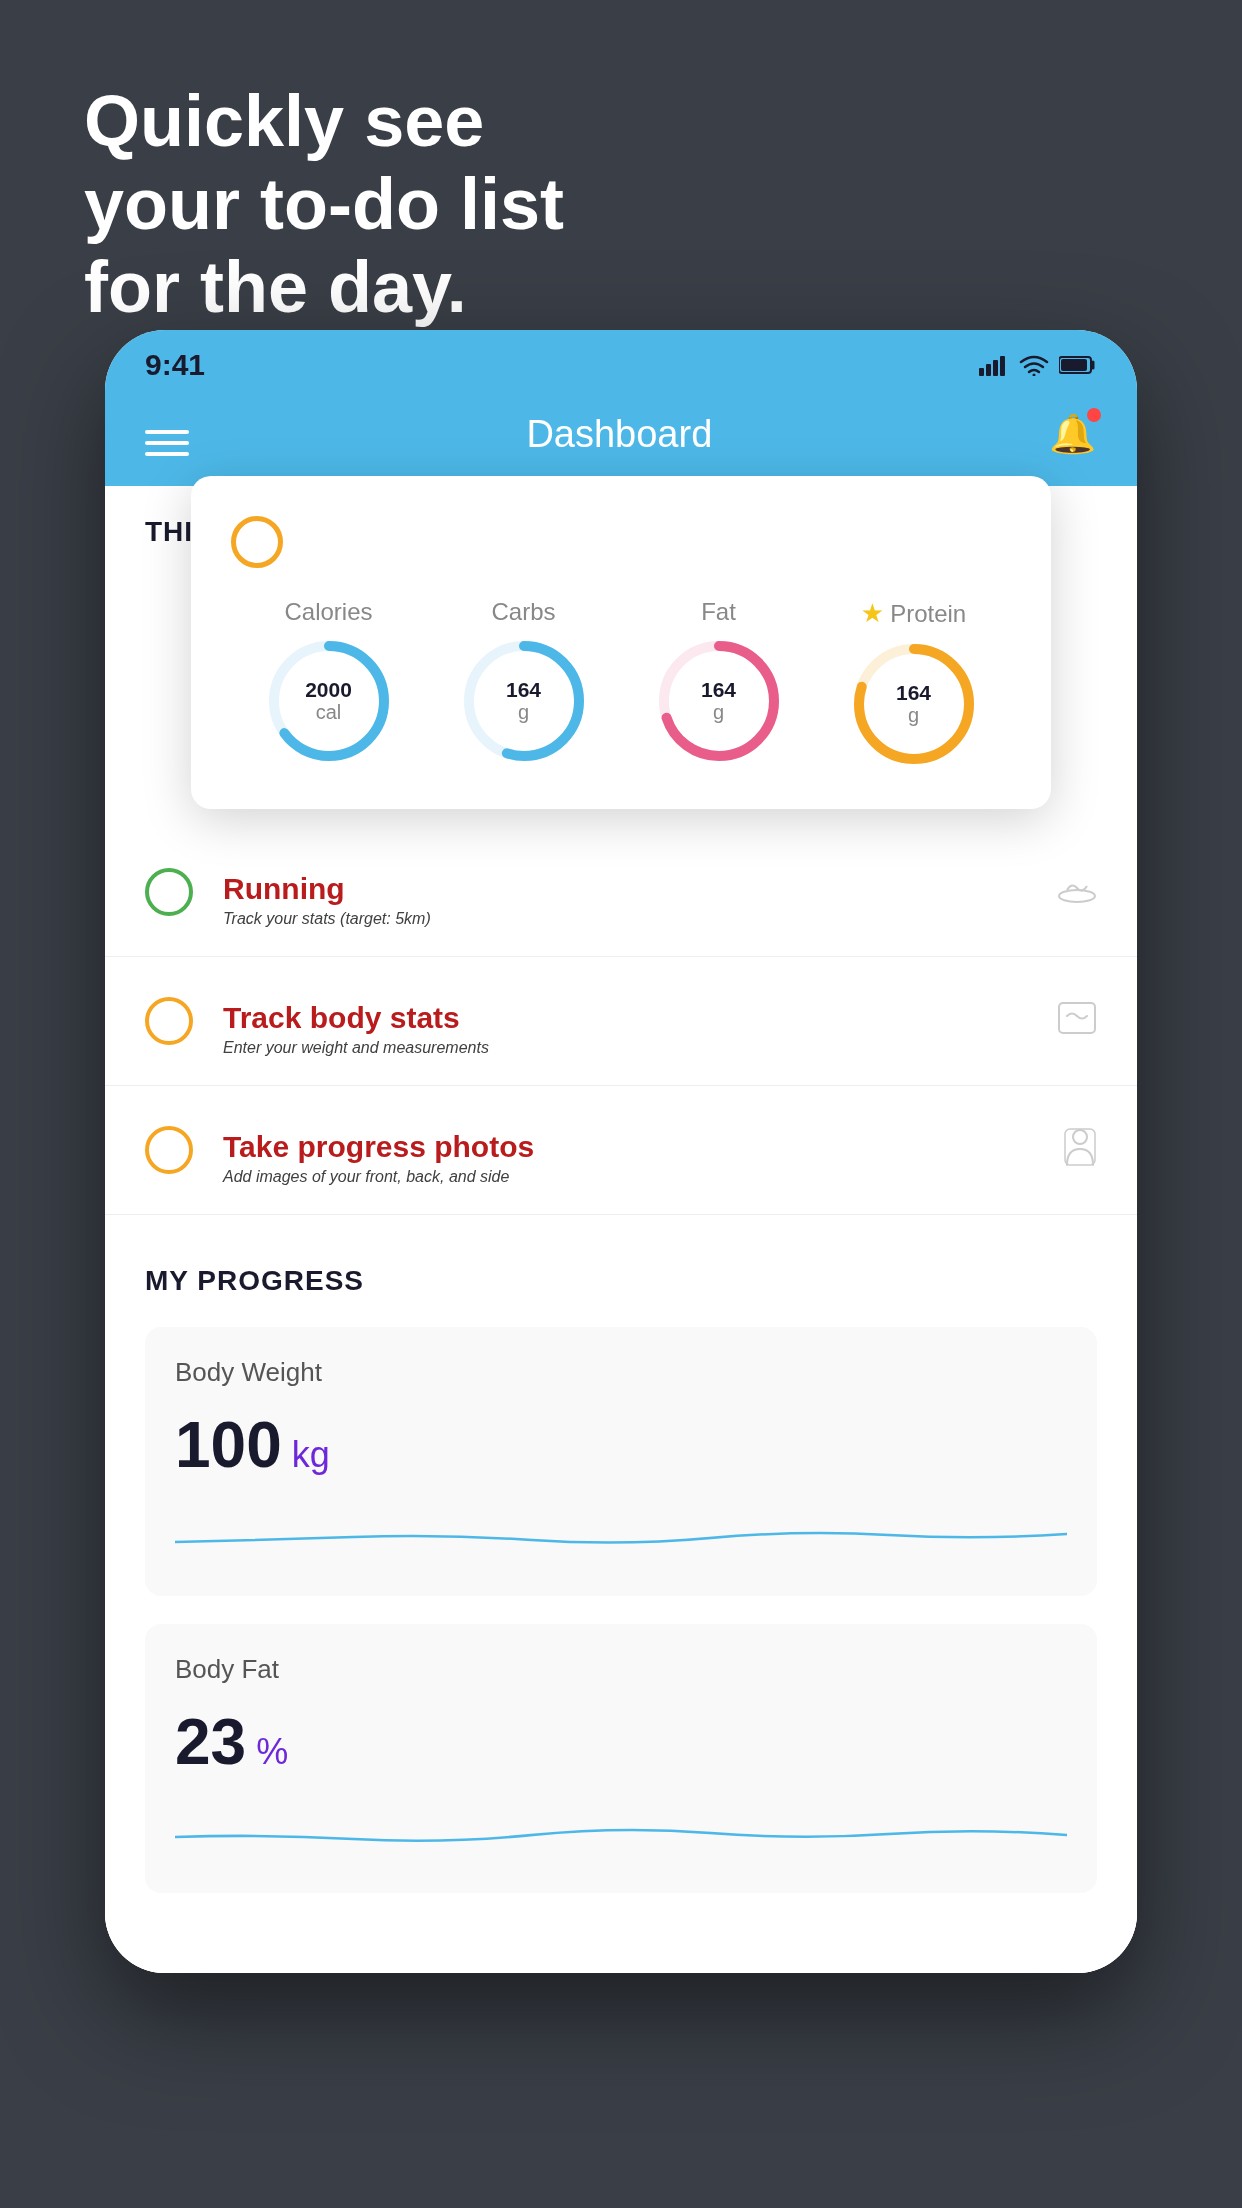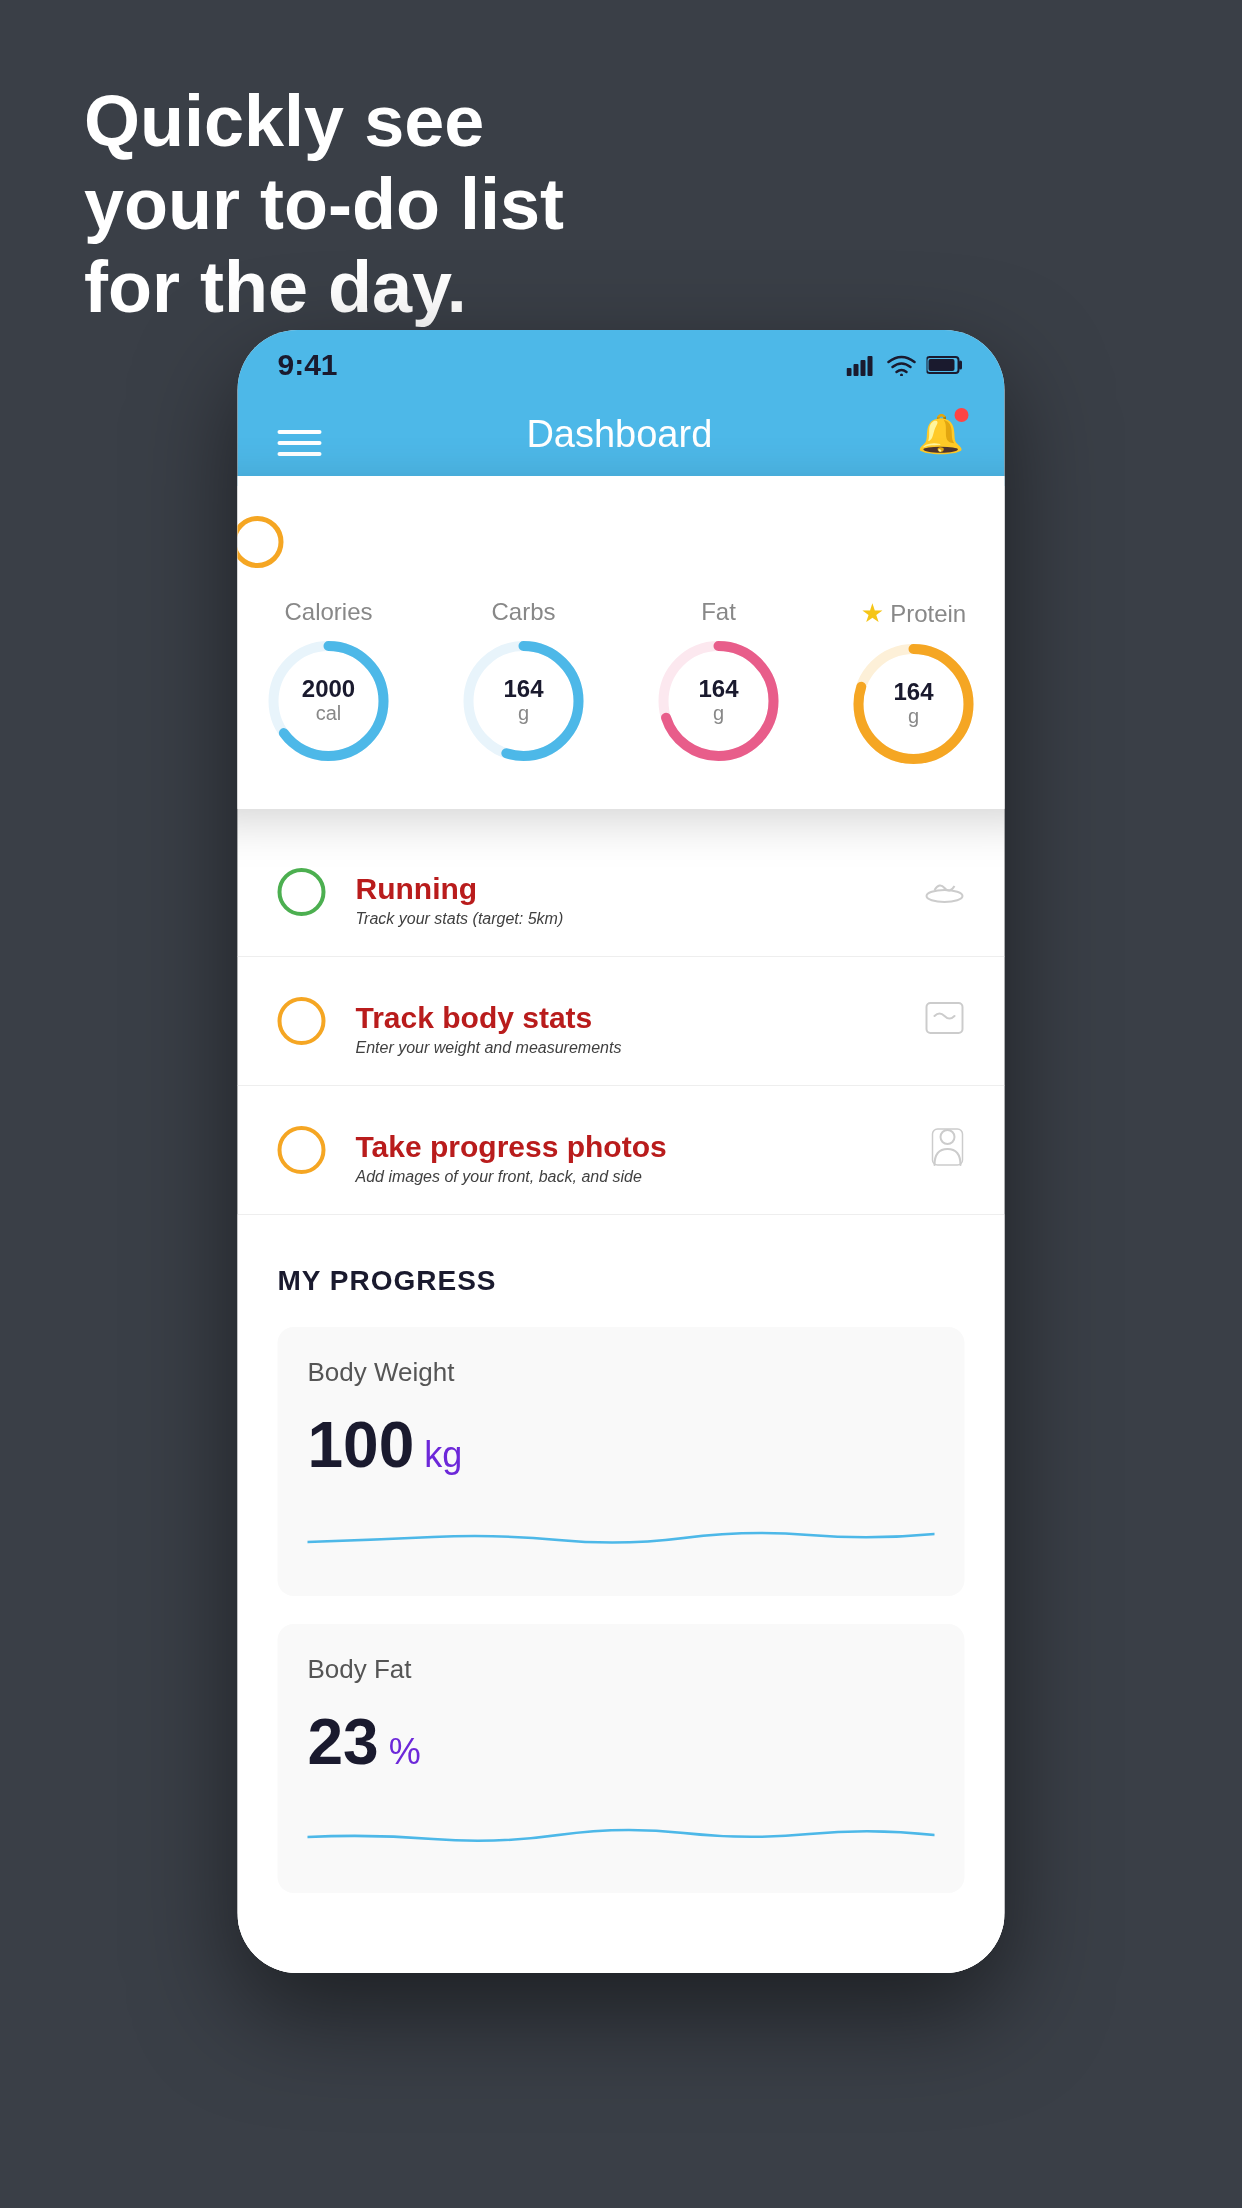--- a/index.html
+++ b/index.html
@@ -30,21 +30,21 @@
       line-height: 1.15;
       max-width: 700px;
     }
 
     
     .phone {
       position: absolute;
       top: 330px;
       left: 50%;
       transform: translateX(-50%);
-      width: 767px;
+      width: 1032px;
       background: #f5f5f5;
       border-radius: 60px;
       overflow: hidden;
       box-shadow: 0 40px 100px rgba(0,0,0,0.5);
     }
 
     
     .status-bar {
       background: #4db8e8;
       padding: 18px 40px 10px;
@@ -190,21 +190,21 @@
       transform: rotate(-90deg);
     }
     .circle-progress .center-text {
       position: absolute;
       top: 50%;
       left: 50%;
       transform: translate(-50%, -50%);
       text-align: center;
     }
     .circle-value {
-      font-size: 24px;
+      font-size: 21px;
       font-weight: 700;
       color: #1a1a2e;
       line-height: 1.1;
     }
     .circle-unit {
       font-size: 20px;
       color: #888;
     }
 
     

